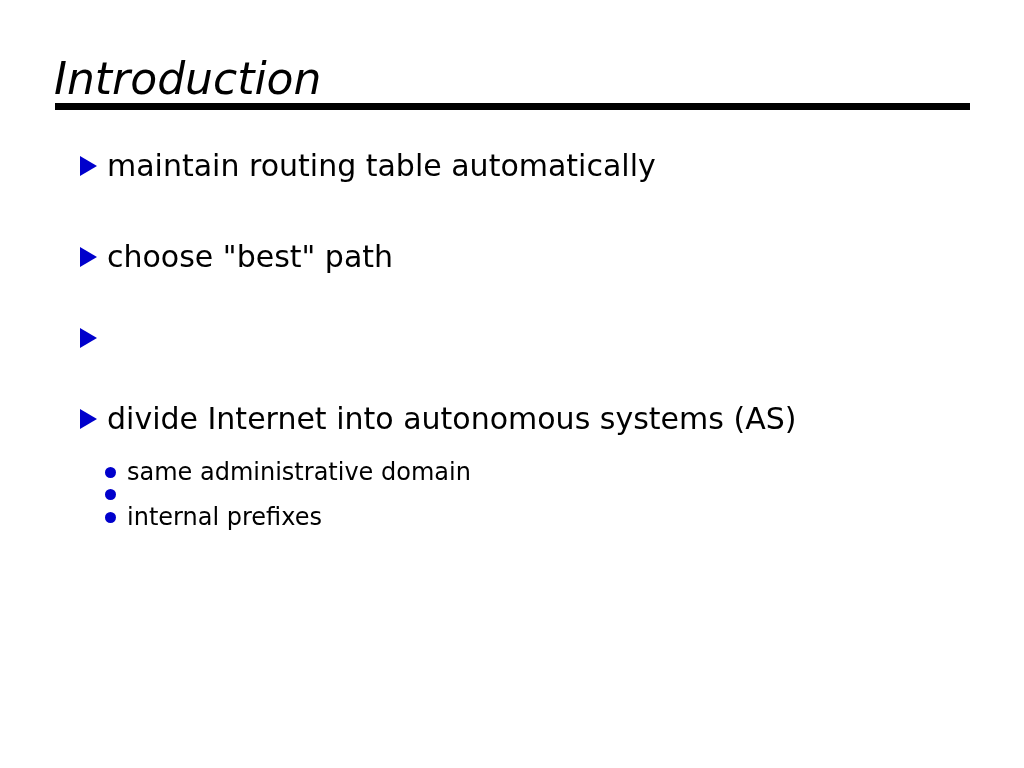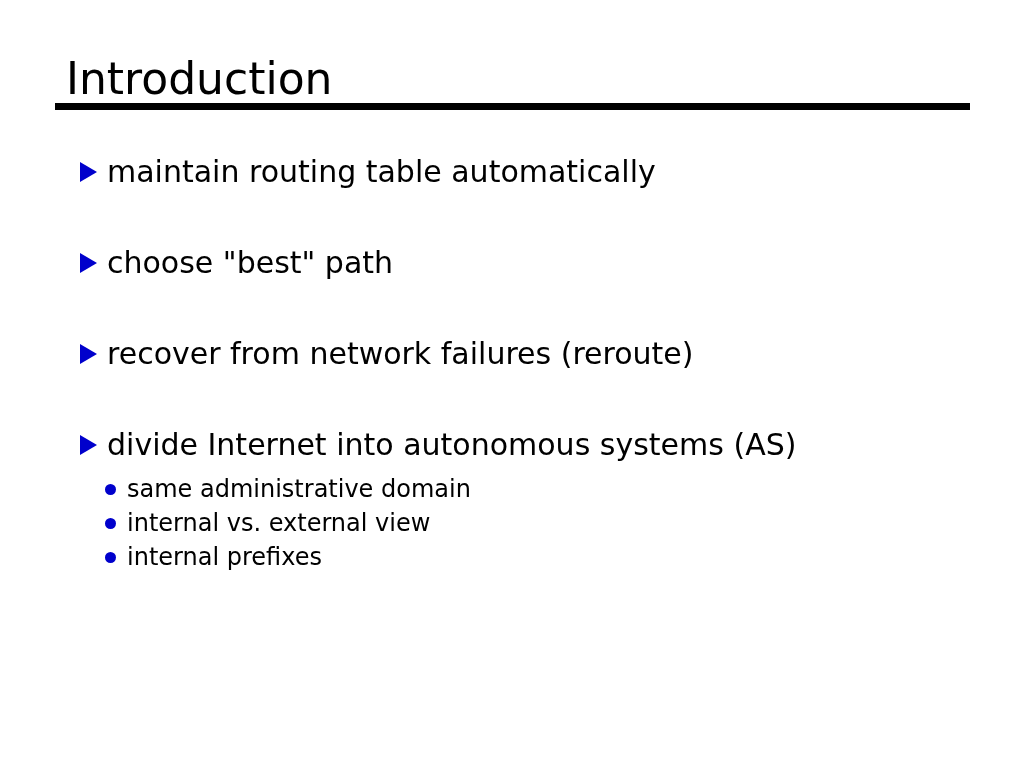--- a/index.html
+++ b/index.html
@@ -11,40 +11,41 @@
     position: relative;
     width: 1024px;
     height: 768px;
     background: #ffffff;
     overflow: hidden;
     font-family: "DejaVu Sans", "Liberation Sans", sans-serif;
     color: #000000;
   }
   .slide-title {
     position: absolute;
-    left: 66px;
+    left: 54px;
     top: 54px;
     font-size: 44px;
     line-height: 50px;
     font-weight: 400;
     color: #000000;
     letter-spacing: 0px;
+    font-style: italic;
   }
   .title-rule {
     position: absolute;
     left: 55px;
     top: 103px;
     width: 915px;
     height: 7px;
     background: #000000;
   }
   .bullets {
     position: absolute;
     left: 80px;
-    top: 152px;
+    top: 146px;
     width: 900px;
   }
   .bullet-item {
     display: flex;
     align-items: center;
     font-size: 30px;
     line-height: 40px;
     margin: 0 0 51px 0;
     white-space: nowrap;
   }
@@ -54,21 +55,21 @@
   .tri {
     width: 0;
     height: 0;
     border-top: 10px solid transparent;
     border-bottom: 10px solid transparent;
     border-left: 17px solid #0000cc;
     margin-right: 10px;
     flex: 0 0 auto;
   }
   .sub-bullets {
-    margin: 7px 0 0 25px;
+    margin: 16px 0 0 25px;
   }
   .sub-item {
     display: flex;
     align-items: center;
     font-size: 24px;
     line-height: 34px;
     white-space: nowrap;
   }
   .dot {
     width: 11px;
@@ -95,37 +96,35 @@
       <span>maintain routing table automatically</span>
     </div>
 
     <div class="bullet-item">
       <span class="tri"></span>
       <span>choose "best" path</span>
     </div>
 
     <div class="bullet-item">
       <span class="tri"></span>
-      <span>recover from network failures (reroute)</span>
     </div>
 
 
     <div class="bullet-item last">
       <span class="tri"></span>
       <span>divide Internet into autonomous systems (AS)</span>
     </div>
 
     <div class="sub-bullets">
       <div class="sub-item">
         <span class="dot"></span>
         <span>same administrative domain</span>
       </div>
       <div class="sub-item">
         <span class="dot"></span>
-        <span>internal vs. external view</span>
       </div>
       <div class="sub-item">
         <span class="dot"></span>
         <span>internal prefixes</span>
       </div>
     </div>
 
   </div>
 </div>
 

